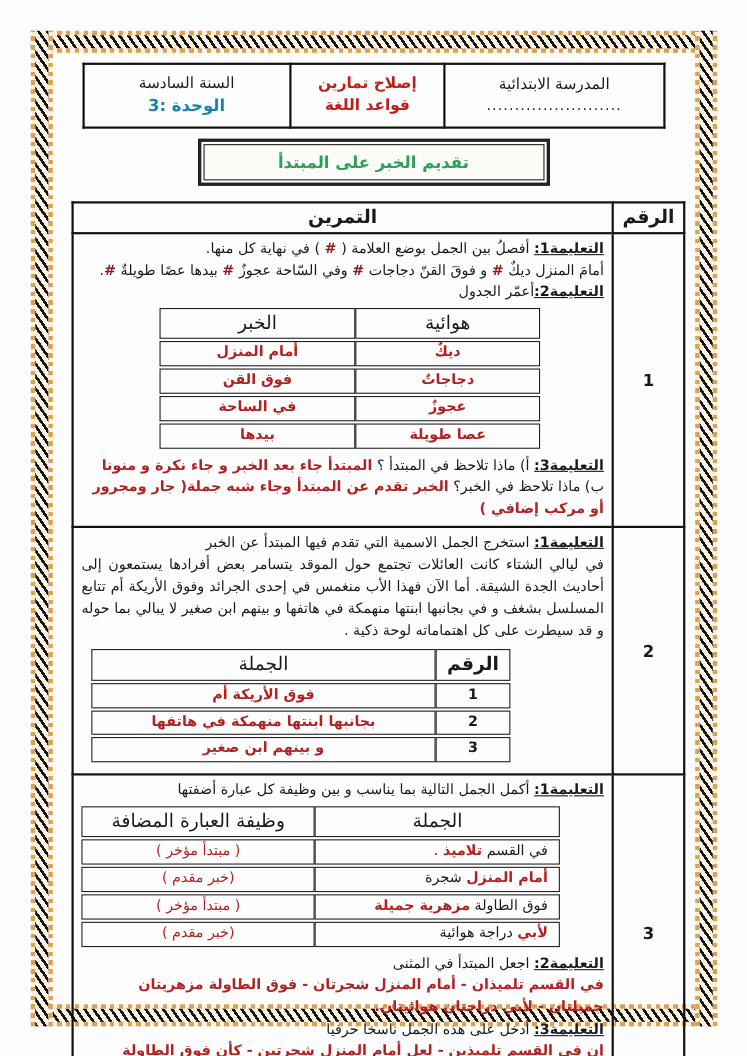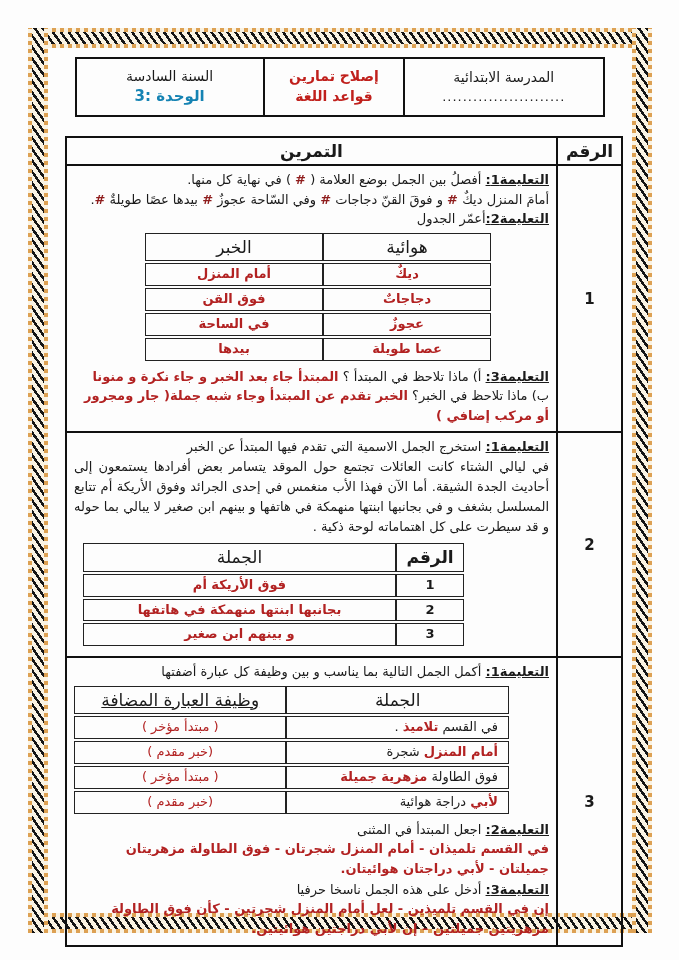--- a/index.html
+++ b/index.html
@@ -66,21 +66,21 @@
   .inner{border-collapse:separate;border-spacing:0 2px;font-size:13px;margin:2px auto 4px;}
   .inner td,.inner th{border:1.5px solid #222;padding:1px 8px;text-align:center;
                       font-weight:normal;line-height:1.45;}
   .t1{margin:2px 58px 4px auto;}
   .t1 .c-m{width:150px;} .t1 .c-k{width:160px;text-align:center;}
   .t1 td.v{color:#b22222;font-weight:bold;}
   .t2{margin:4px 85px 2px auto;}
   .t2 .c-n{width:50px;font-weight:bold;} .t2 .c-j{width:295px;}
   .t2 td.v{color:#b22222;font-weight:bold;}
   .t3{margin:2px 40px 4px auto;}
-  .t3 .c-j3{width:228px;} .t3 .c-f{width:215px;text-decoration:underline;}
+  .t3 .c-j3{width:228px;} .t3 .c-f{width:215px;}
   .t3 td.j{text-align:right;padding-right:10px;}
   .ans{color:#b22222;font-weight:bold;line-height:1.55;}
   .para{text-align:justify;line-height:1.55;}
 </style>
 </head>
 <body>
 
 <div class="page">
 
   <div class="deco deco-h deco-top"></div>
@@ -102,20 +102,23 @@
             <div>قواعد اللغة</div>
           </td>
           <td class="cell-year">
             <div>السنة السادسة</div>
             <div class="unit">الوحدة :3</div>
           </td>
         </tr>
       </tbody>
     </table>
 
+    <div class="banner">
+      <span>تقديم الخبر على المبتدأ</span>
+    </div>
 
     <table class="main-table">
       <tbody>
         <tr>
           <th class="num-col">الرقم</th>
           <th>التمرين</th>
         </tr>
 
         <tr>
           <td class="num-cell s1">1</td>

